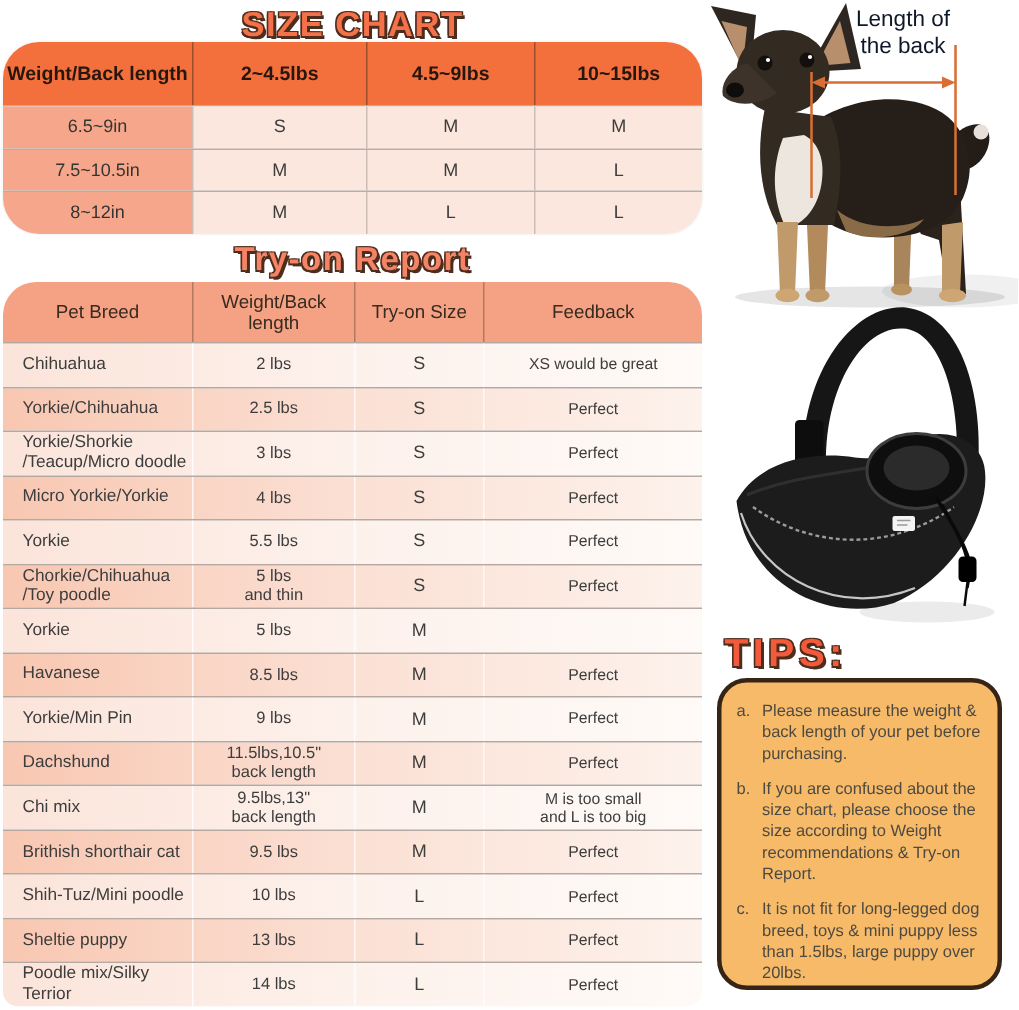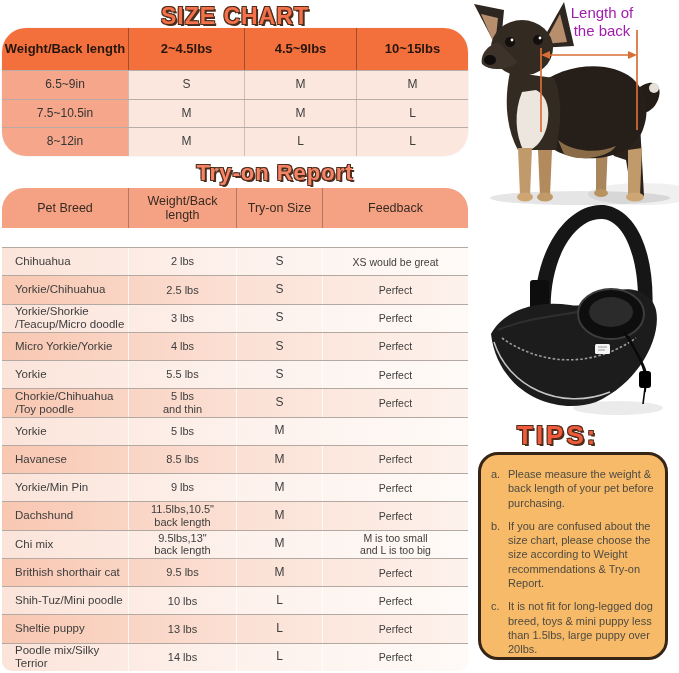--- a/index.html
+++ b/index.html
@@ -5,23 +5,23 @@
   html,body{margin:0;padding:0;background:#fff;}
   .page{position:relative;width:679px;height:673px;background:#ffffff;
         font-family:Liberation Sans, sans-serif;overflow:hidden;}
 
   
   .sticker{position:absolute;text-align:center;font-weight:800;letter-spacing:1px;
            color:#F4714A;
            text-shadow:-1px -1px 0 #4e2d1c, 1px -1px 0 #4e2d1c, -1px 1px 0 #4e2d1c,
                         2px 2px 0 #4e2d1c;}
   #size-title{left:0;top:3px;width:470px;font-size:23px;}
-  #tryon-title{left:0;top:160px;width:470px;font-size:22px;color:#F58366;padding-left:40px;}
+  #tryon-title{left:0;top:160px;width:470px;font-size:22px;color:#F58366;}
   #tips-title{left:483px;top:420px;width:110px;font-size:26px;color:#F15A3B;
-              letter-spacing:3px;text-align:left;margin-left:34px;}
+              letter-spacing:3px;text-align:left;}
 
   
   .cell{display:flex;align-items:center;justify-content:center;text-align:center;
         white-space:pre-line;line-height:1.15;box-sizing:border-box;overflow:hidden;}
 
   
   .sc-table{position:absolute;left:2px;top:28px;width:466px;height:128px;
             border-radius:24px;overflow:hidden;display:flex;flex-direction:column;
             box-shadow:0 0 0 1px rgba(0,0,0,0.03);}
   .sc-head{display:flex;height:42px;background:#F3703C;flex:none;}
@@ -34,21 +34,21 @@
                 border-left:1px solid #cbbdb6;}
   .sc-row .cell:nth-child(1){background:#F6A78B;border-left:none;color:#343434;}
   .sc-head .cell:nth-child(1),.sc-row .cell:nth-child(1){width:126px;}
   .sc-head .cell:nth-child(2),.sc-row .cell:nth-child(2){width:116px;}
   .sc-head .cell:nth-child(3),.sc-row .cell:nth-child(3){width:112px;}
   .sc-head .cell:nth-child(4),.sc-row .cell:nth-child(4){flex:1;}
 
   
   .tr-table{position:absolute;left:2px;top:188px;width:466px;height:483px;
             border-radius:22px 22px 10px 10px;overflow:hidden;
-            display:flex;flex-direction:column;gap:19px;}
+            display:flex;flex-direction:column;}
   .tr-head{display:flex;height:40px;background:#F5A284;flex:none;}
   .tr-head .cell{font-size:12.5px;color:#372a20;
                  border-left:1px solid rgba(95,70,58,0.45);}
   .tr-head .cell:nth-child(1){border-left:none;}
   .tr-body{display:flex;flex-direction:column;flex:1;}
   .tr-row{display:flex;flex:1;border-top:1px solid #b3a8a2;}
   .tr-body .tr-row:nth-child(odd){
       background:linear-gradient(90deg,#FBE4DA 0%,#FDF1EB 48%,#FEFAF7 100%);}
   .tr-body .tr-row:nth-child(even){
       background:linear-gradient(90deg,#F8C7B1 0%,#FBDFD3 48%,#FDF2EC 100%);}
@@ -60,21 +60,21 @@
   .tr-row .cell:nth-child(1){justify-content:flex-start;text-align:left;
                              padding-left:13px;font-size:11.5px;border-left:none;}
   .tr-row .cell:nth-child(2){font-size:11px;}
   .tr-row .cell:nth-child(3){font-size:12px;}
   .tr-row .cell:nth-child(4){font-size:10.5px;}
 
   
   .dog-fig{position:absolute;left:468px;top:0;width:211px;height:206px;}
   .dog-fig svg{position:absolute;left:0;top:0;}
   .measure-label{position:absolute;left:72px;top:4px;width:124px;text-align:center;
-                 color:#a21caf;font-size:15px;line-height:1.2;white-space:pre-line;}
+                 color:#0f172a;font-size:15px;line-height:1.2;white-space:pre-line;}
 
   
   .bag-fig{position:absolute;left:478px;top:186px;width:194px;height:232px;}
 
   
   .tips-box{position:absolute;left:478px;top:452px;width:190px;height:208px;
             box-sizing:border-box;background:#F6BA68;border:3px solid #362517;
             border-radius:20px;padding:12px 8px 8px 10px;overflow:hidden;}
   .tip{display:flex;margin-bottom:9px;}
   .tip-label{width:17px;flex:none;font-size:11px;color:#4e4a42;line-height:1.3;}

